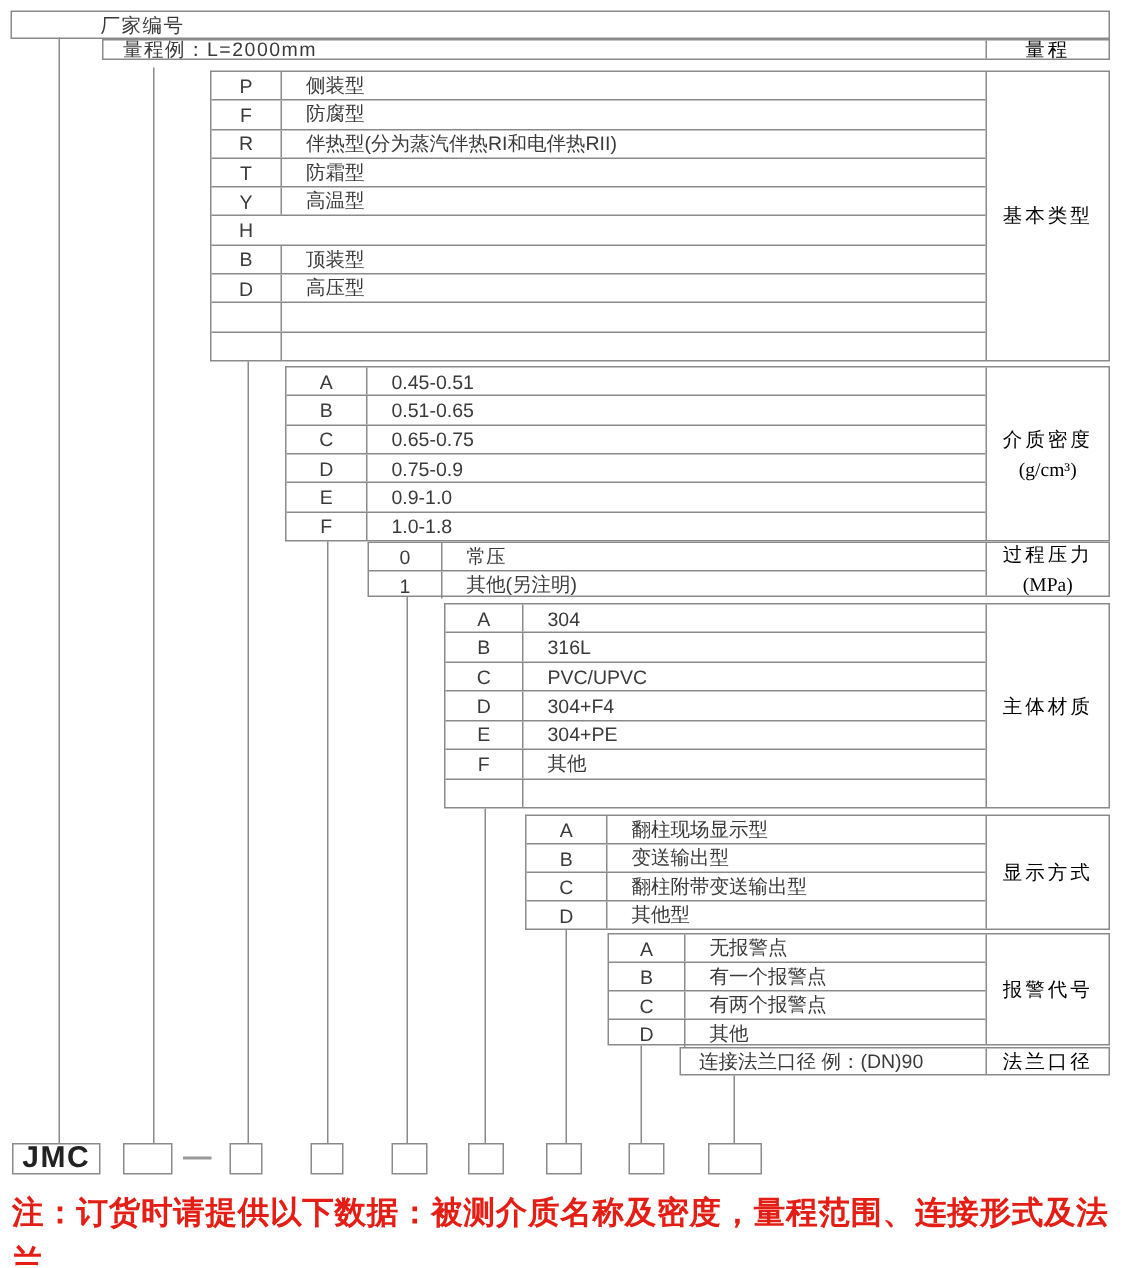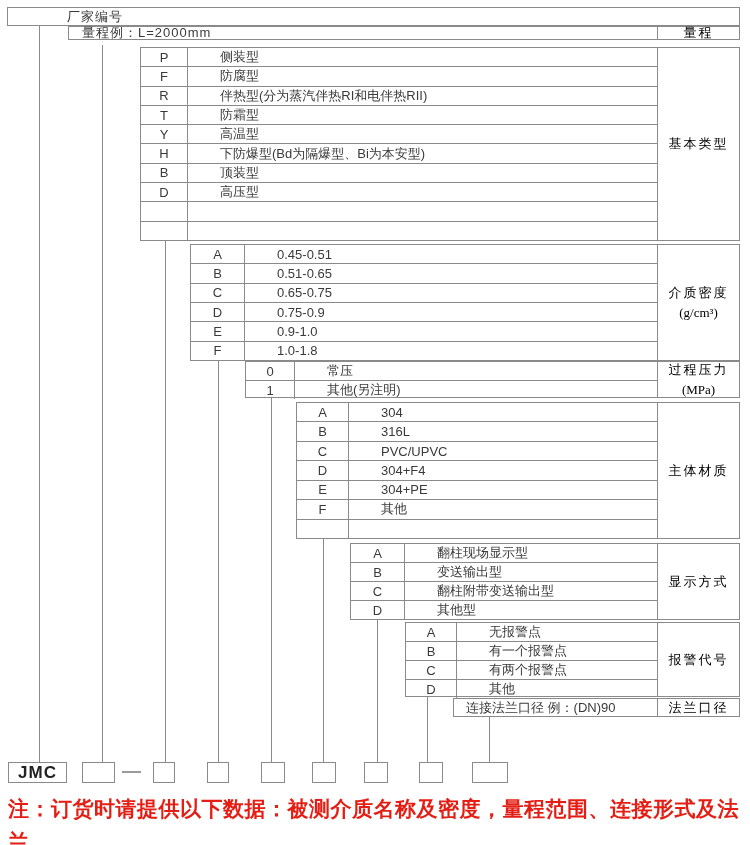--- a/index.html
+++ b/index.html
@@ -16,35 +16,35 @@
            display:flex;align-items:flex-start;padding-left:59px;letter-spacing:1px}
   .range{position:absolute;left:68px;top:26px;width:672px;height:14px;border:1px solid var(--ln);display:flex}
   .range .rtext{flex:1;display:flex;align-items:center;padding-left:13px;letter-spacing:1px}
 
   
   .sec{position:absolute;border:1px solid var(--ln);display:flex;background:#fff}
   .rows{flex:1;display:flex;flex-direction:column}
   .row{flex:1;display:flex;border-bottom:1px solid var(--ln)}
   .row:last-child{border-bottom:none}
   .code{width:var(--cw);display:flex;align-items:center;justify-content:center}
-  .desc{flex:1;border-left:1px solid var(--ln);display:flex;align-items:center;padding-left:32px}
+  .desc{flex:1;border-left:1px solid var(--ln);display:flex;align-items:center;padding-left:16px}
   .desc.nb{border-left:none;padding-left:12px}
 
   .slabel{width:82px;border-left:1px solid var(--ln);display:flex;flex-direction:column;
           align-items:center;justify-content:center;text-align:center;
           font-family:"Liberation Serif",serif;color:#000000;letter-spacing:2px;line-height:20px}
   .slabel .sub{letter-spacing:0}
 
   
   .vl{position:absolute;width:1px;background:var(--ln)}
 
   
   .bx{position:absolute;top:762px;height:21px;border:1px solid var(--ln);background:#fff;
       display:flex;align-items:center;justify-content:center}
-  .bx.jmc{font-weight:bold;font-size:17px;color:#222;letter-spacing:1px}
+  .bx.jmc{font-weight:bold;font-size:20px;color:#222;letter-spacing:1px}
   .dash{position:absolute;left:122px;top:771px;width:19px;height:2px;background:#9a9a9a}
 
   
   .note{position:absolute;left:8px;top:792px;width:742px;
         font-family:"Liberation Sans",sans-serif;font-weight:bold;font-size:21px;
         line-height:33px;letter-spacing:.5px}
 </style>
 </head>
 <body>
 
@@ -76,21 +76,20 @@
       <div class="row">
           <div class="code">T</div>
           <div class="desc">防霜型</div>
         </div>
       <div class="row">
           <div class="code">Y</div>
           <div class="desc">高温型</div>
         </div>
       <div class="row">
           <div class="code">H</div>
-          <div class="desc">下防爆型(Bd为隔爆型、Bi为本安型)</div>
         </div>
       <div class="row">
           <div class="code">B</div>
           <div class="desc">顶装型</div>
         </div>
       <div class="row">
           <div class="code">D</div>
           <div class="desc">高压型</div>
         </div>
       <div class="row">

